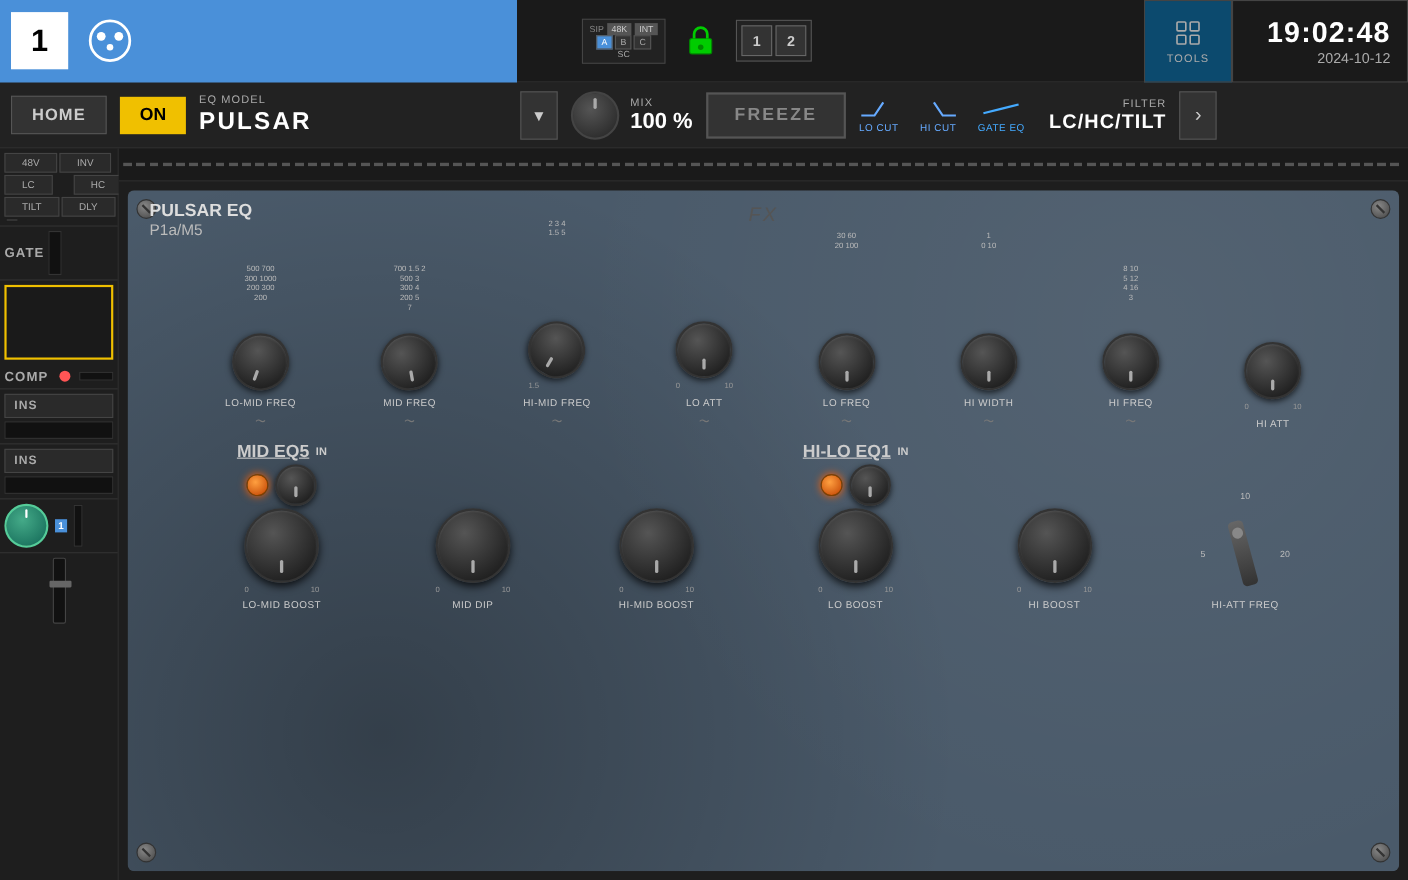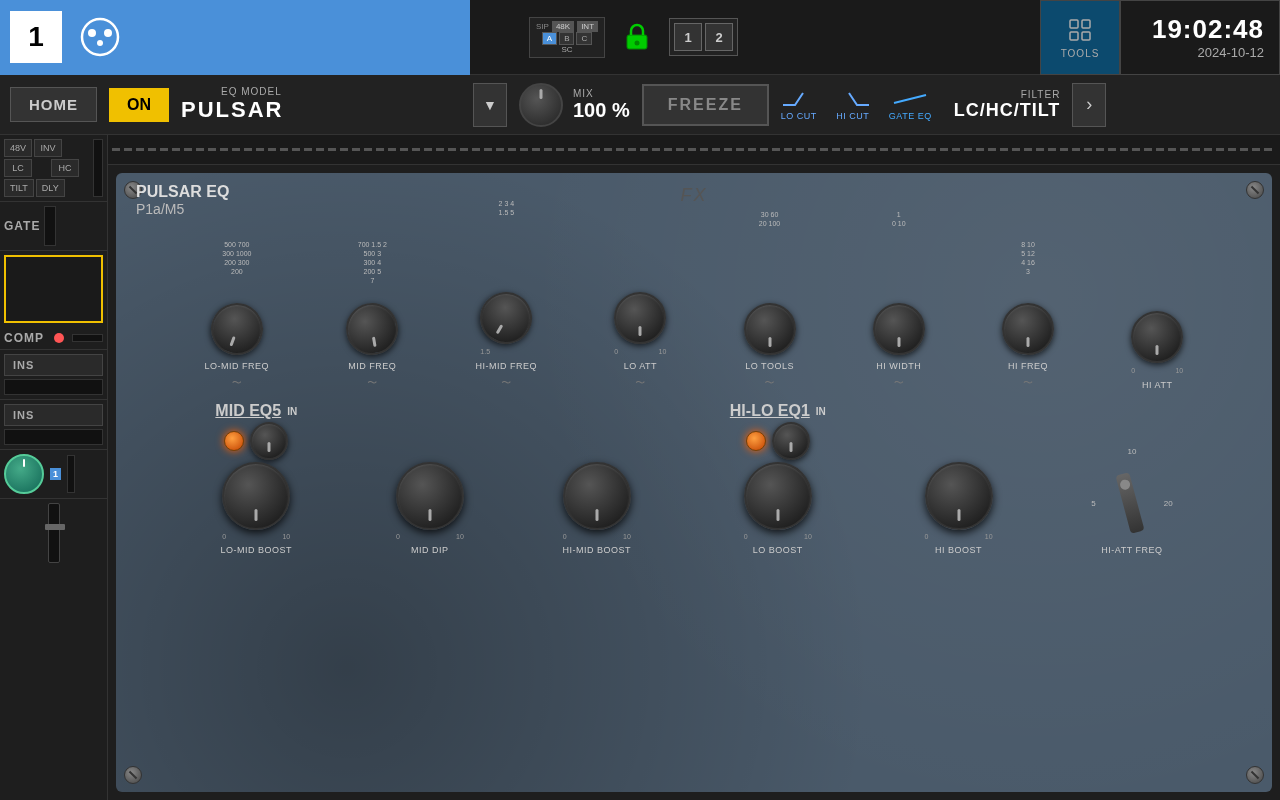--- a/index.html
+++ b/index.html
@@ -188,21 +188,21 @@
       cursor: pointer;
       min-width: 60px;
       text-align: center;
     }
     .eq-model-block {
       display: flex;
       flex-direction: column;
       flex: 1;
       max-width: 280px;
     }
-    .eq-model-label { font-size: 10px; color: #aaa; letter-spacing: 1px; margin-left: 40px; }
+    .eq-model-label { font-size: 10px; color: #aaa; letter-spacing: 1px; }
     .eq-model-value { font-size: 22px; font-weight: bold; color: #fff; letter-spacing: 2px; }
     .dropdown-arrow {
       background: #333;
       border: 1px solid #555;
       width: 34px;
       height: 44px;
       display: flex;
       align-items: center;
       justify-content: center;
       cursor: pointer;
@@ -302,21 +302,21 @@
       flex-wrap: wrap;
       padding: 4px;
       gap: 2px;
       border-bottom: 1px solid #333;
     }
     .sb-btn {
       background: #2a2a2a;
       border: 1px solid #444;
       color: #aaa;
       font-size: 9px;
-      padding: 3px 5px;
+      padding: 3px 15px;
       cursor: pointer;
       min-width: 28px;
       text-align: center;
     }
 
     .sidebar-section {
       padding: 4px;
       border-bottom: 1px solid #333;
       display: flex;
       align-items: center;
@@ -878,21 +878,21 @@
             <div class="knob-label">LO ATT</div>
             <div class="knob-wave">〜</div>
           </div>
 
           <div class="knob-group">
             <div class="knob-scale">
               <span style="font-size:7px;color:#bbb;">30  60</span>
               <span style="font-size:7px;color:#bbb;">20     100</span>
             </div>
             <div class="knob" style="margin-top: 30px;"></div>
-            <div class="knob-label">LO TOOLS</div>
+            <div class="knob-label">LO FREQ</div>
             <div class="knob-wave">〜</div>
           </div>
 
           <div class="knob-group">
             <div class="knob-scale">
               <span style="font-size:7px;color:#bbb;">1</span>
               <span style="font-size:7px;color:#bbb;">0      10</span>
             </div>
             <div class="knob" style="margin-top: 30px;"></div>
             <div class="knob-label">HI WIDTH</div>

